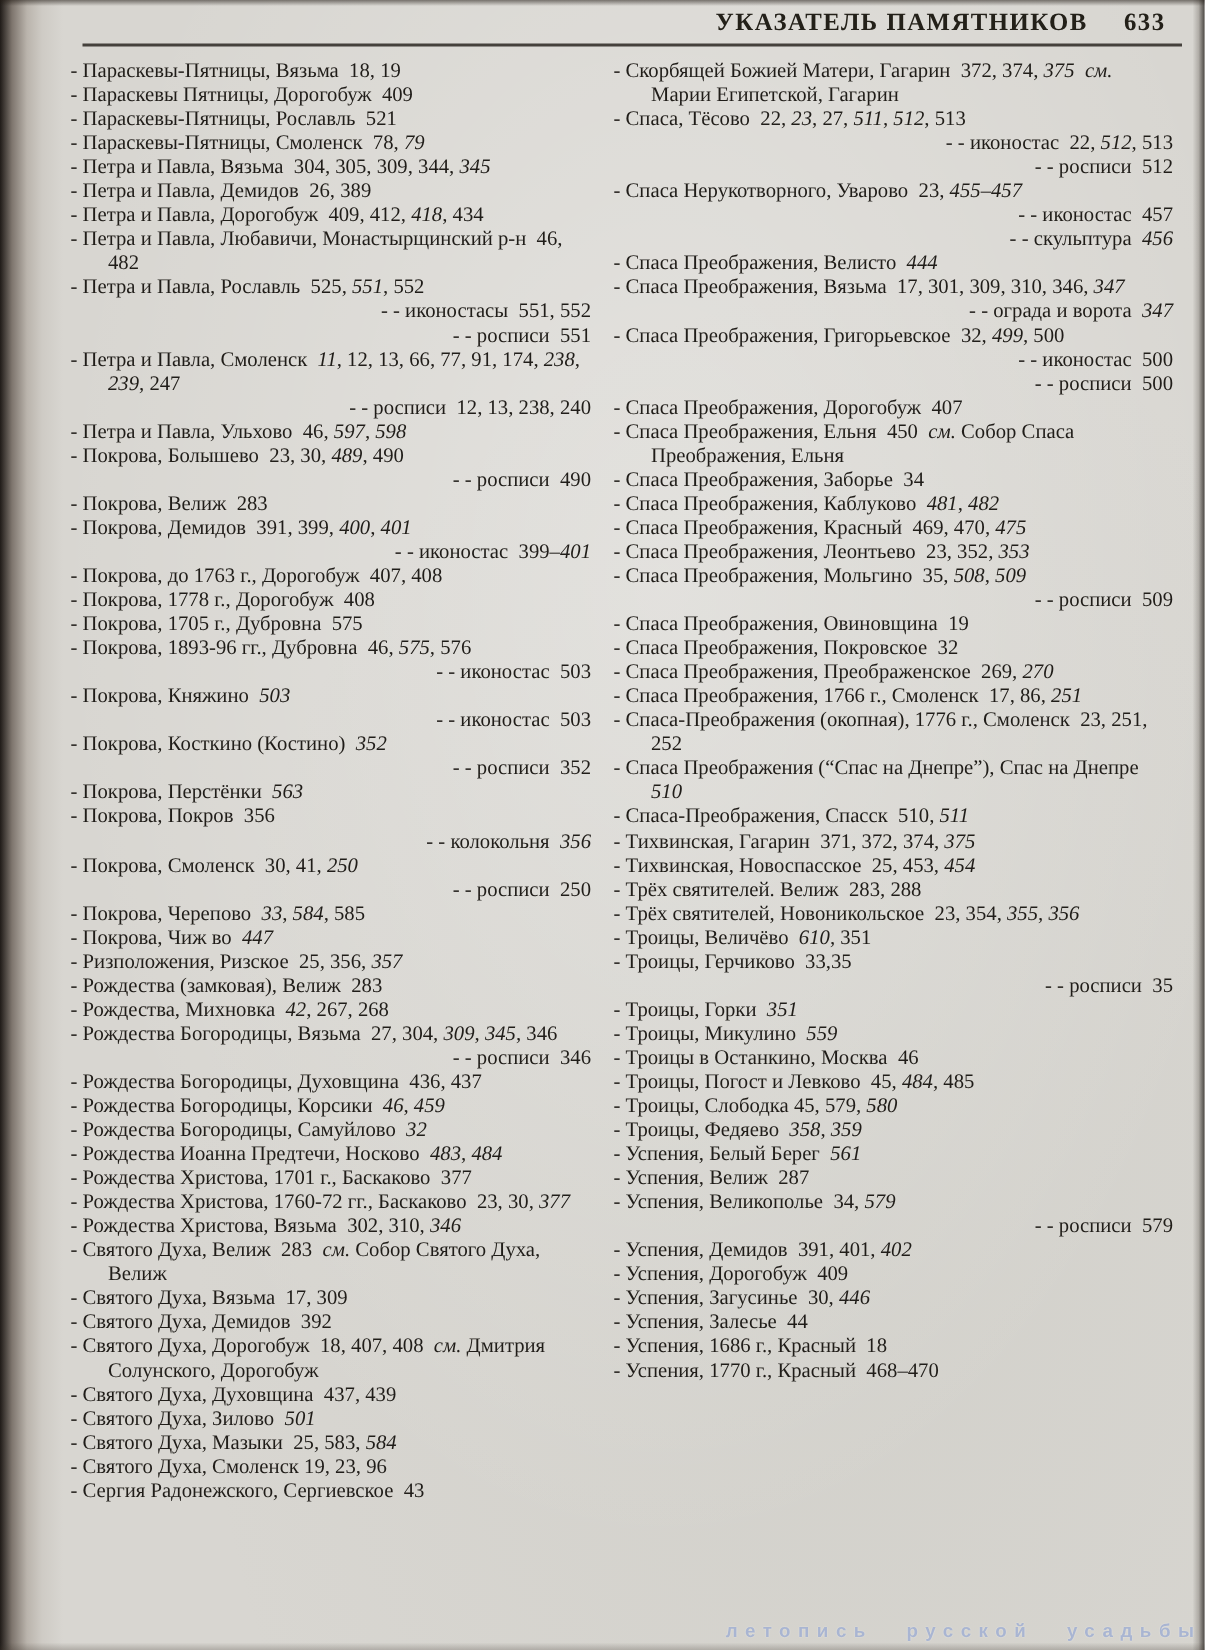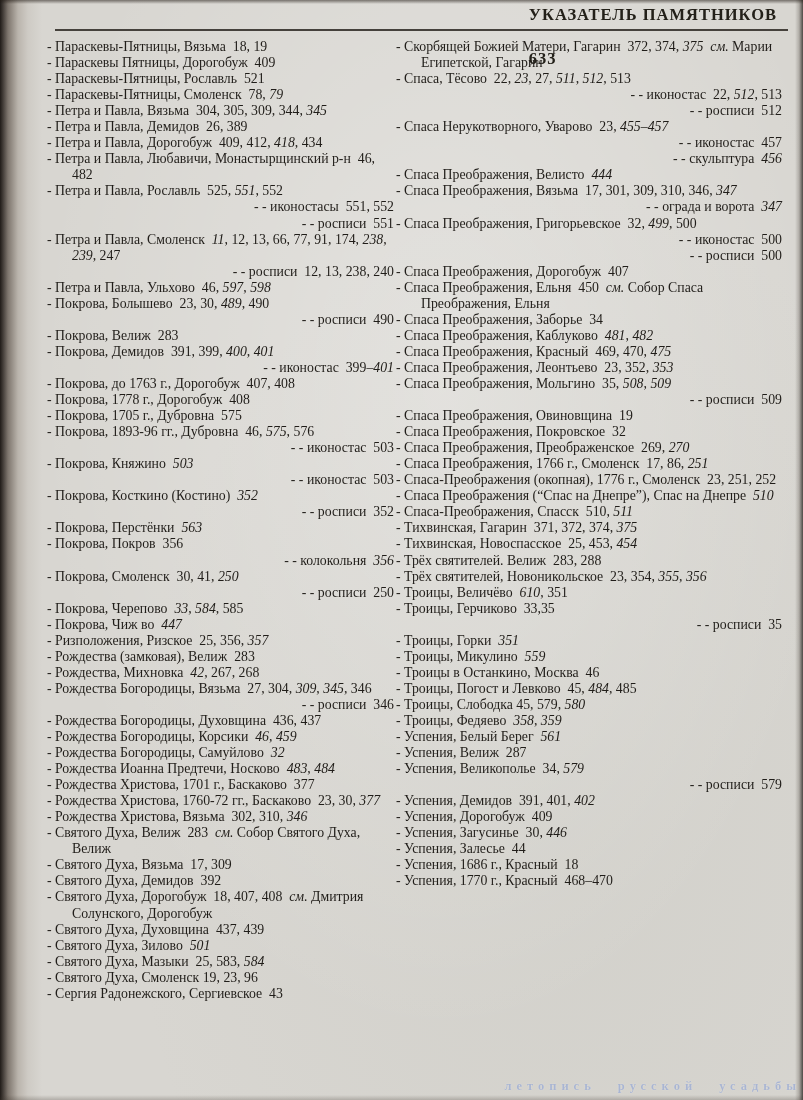--- a/index.html
+++ b/index.html
@@ -37,43 +37,42 @@
   .edge-bottom {
     position: absolute; left: 0; right: 0; bottom: 0; height: 5px;
     background: linear-gradient(to top, rgba(60,52,44,0.25), rgba(0,0,0,0));
     pointer-events: none;
   }
   .header {
     position: absolute; top: 5px; right: 26px;
     display: flex; align-items: baseline; gap: 24px;
     font-weight: bold; font-size: 16.5px; letter-spacing: 1px;
     color: #232019;
-    flex-direction: column;
   }
   .rule {
     position: absolute; top: 29px; left: 55px; right: 15px; height: 2px;
     background: #45413c;
   }
   .content {
     position: absolute; top: 39px; left: 47px; right: 21px;
-    display: flex; gap: 2px;
+    display: flex; gap: 15px;
     font-size: 13.8px; line-height: 16.05px;
     color: #201d19;
   }
   .col-left  { width: 347px; flex: none; }
   .col-right { flex: 1; }
   .entry {
     padding-left: 25px; text-indent: -25px;
     white-space: pre-wrap;
   }
   .entry.sub { margin-left: 14px; text-align: right; }
   .entry i { font-style: italic; }
   .watermark {
     position: absolute; bottom: 6px; right: 2px;
-    font-family: Liberation Serif, serif;
+    font-family: Liberation Sans, sans-serif;
     font-size: 12.5px; font-weight: bold;
     letter-spacing: 5px; word-spacing: 14px;
     color: rgba(158,172,206,0.85);
     text-shadow: 0 0 1px rgba(255,255,255,0.6);
   }
 </style>
 </head>
 <body>
 
 <div class="page">

